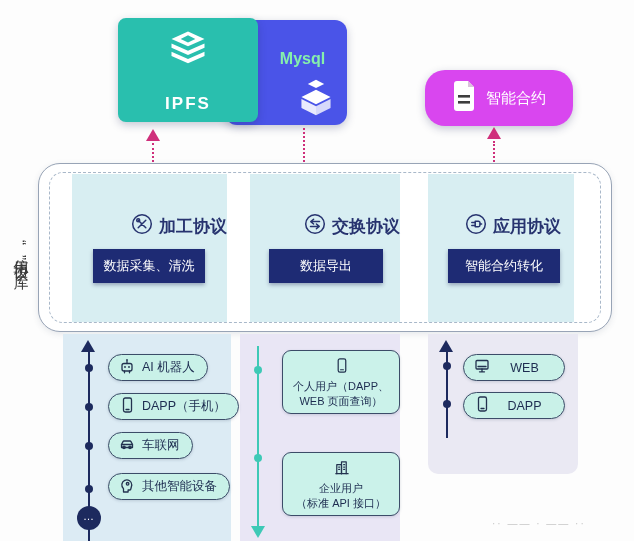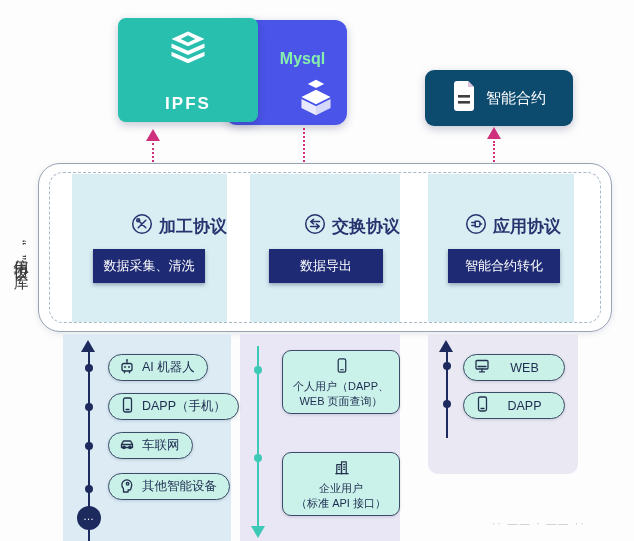--- a/index.html
+++ b/index.html
@@ -8,21 +8,21 @@
   .stage{ position:relative; width:634px; height:541px; background:#fdfdfd; overflow:hidden; }
 
   
   .node{ position:absolute; box-shadow:0 3px 8px rgba(30,40,90,.25); }
   .mysql-box{ left:225px; top:20px; width:122px; height:105px; background:#4a54e8; border-radius:12px; }
   .mysql-label{ position:absolute; left:33px; top:30px; width:89px; text-align:center; color:#86efac; font-size:16px; font-weight:bold; }
   .mysql-icon{ position:absolute; left:71px; top:58px; }
   .ipfs-box{ left:118px; top:18px; width:140px; height:104px; background:#29bfae; border-radius:8px; }
   .ipfs-icon{ position:absolute; left:48px; top:12px; }
   .ipfs-label{ position:absolute; left:0; top:76px; width:100%; text-align:center; color:#fff; font-size:17px; font-weight:bold; letter-spacing:2px; }
-  .contract-box{ left:425px; top:70px; width:148px; height:56px; background:#0c4a6e; border-radius:9px; display:flex; align-items:center; justify-content:center; gap:10px; }
+  .contract-box{ left:425px; top:70px; width:148px; height:56px; background:#d946ef; border-radius:20px; display:flex; align-items:center; justify-content:center; gap:10px; }
   .contract-box .label{ color:#fff; font-size:15px; font-weight:500; }
 
   
   .dotline{ position:absolute; width:0; border-left:2px dotted #cf2f7b; }
   .tri{ position:absolute; width:0; height:0; }
   .tri-up-pink{ border-left:7px solid transparent; border-right:7px solid transparent; border-bottom:12px solid #cf2f7b; }
   .tri-down-pink{ border-left:7px solid transparent; border-right:7px solid transparent; border-top:12px solid #cf2f7b; }
   .tri-up-navy{ border-left:7px solid transparent; border-right:7px solid transparent; border-bottom:12px solid #1d2a5e; }
   .tri-down-teal{ border-left:7px solid transparent; border-right:7px solid transparent; border-top:12px solid #3ec9b6; }
 

